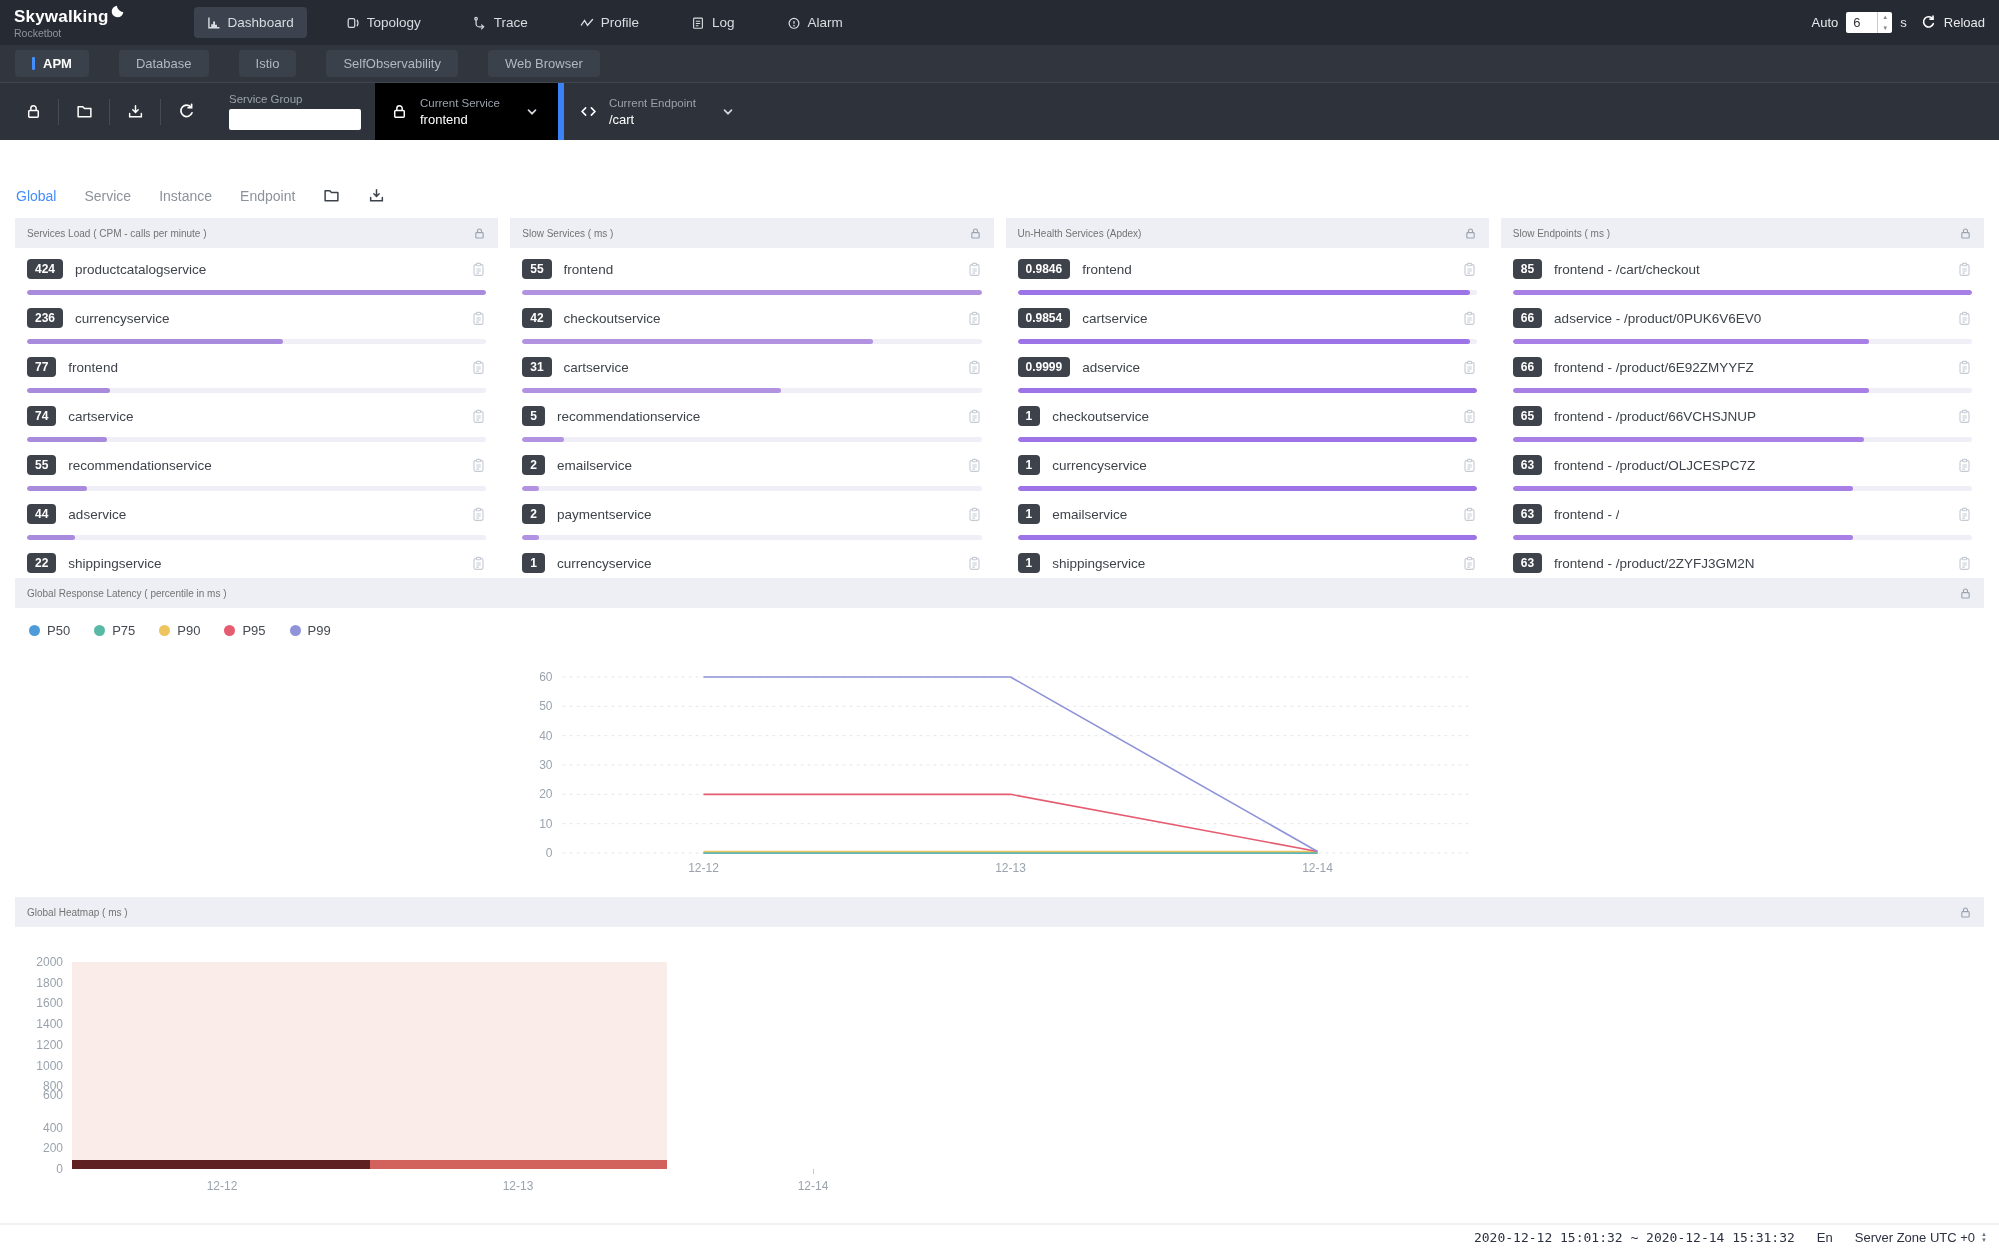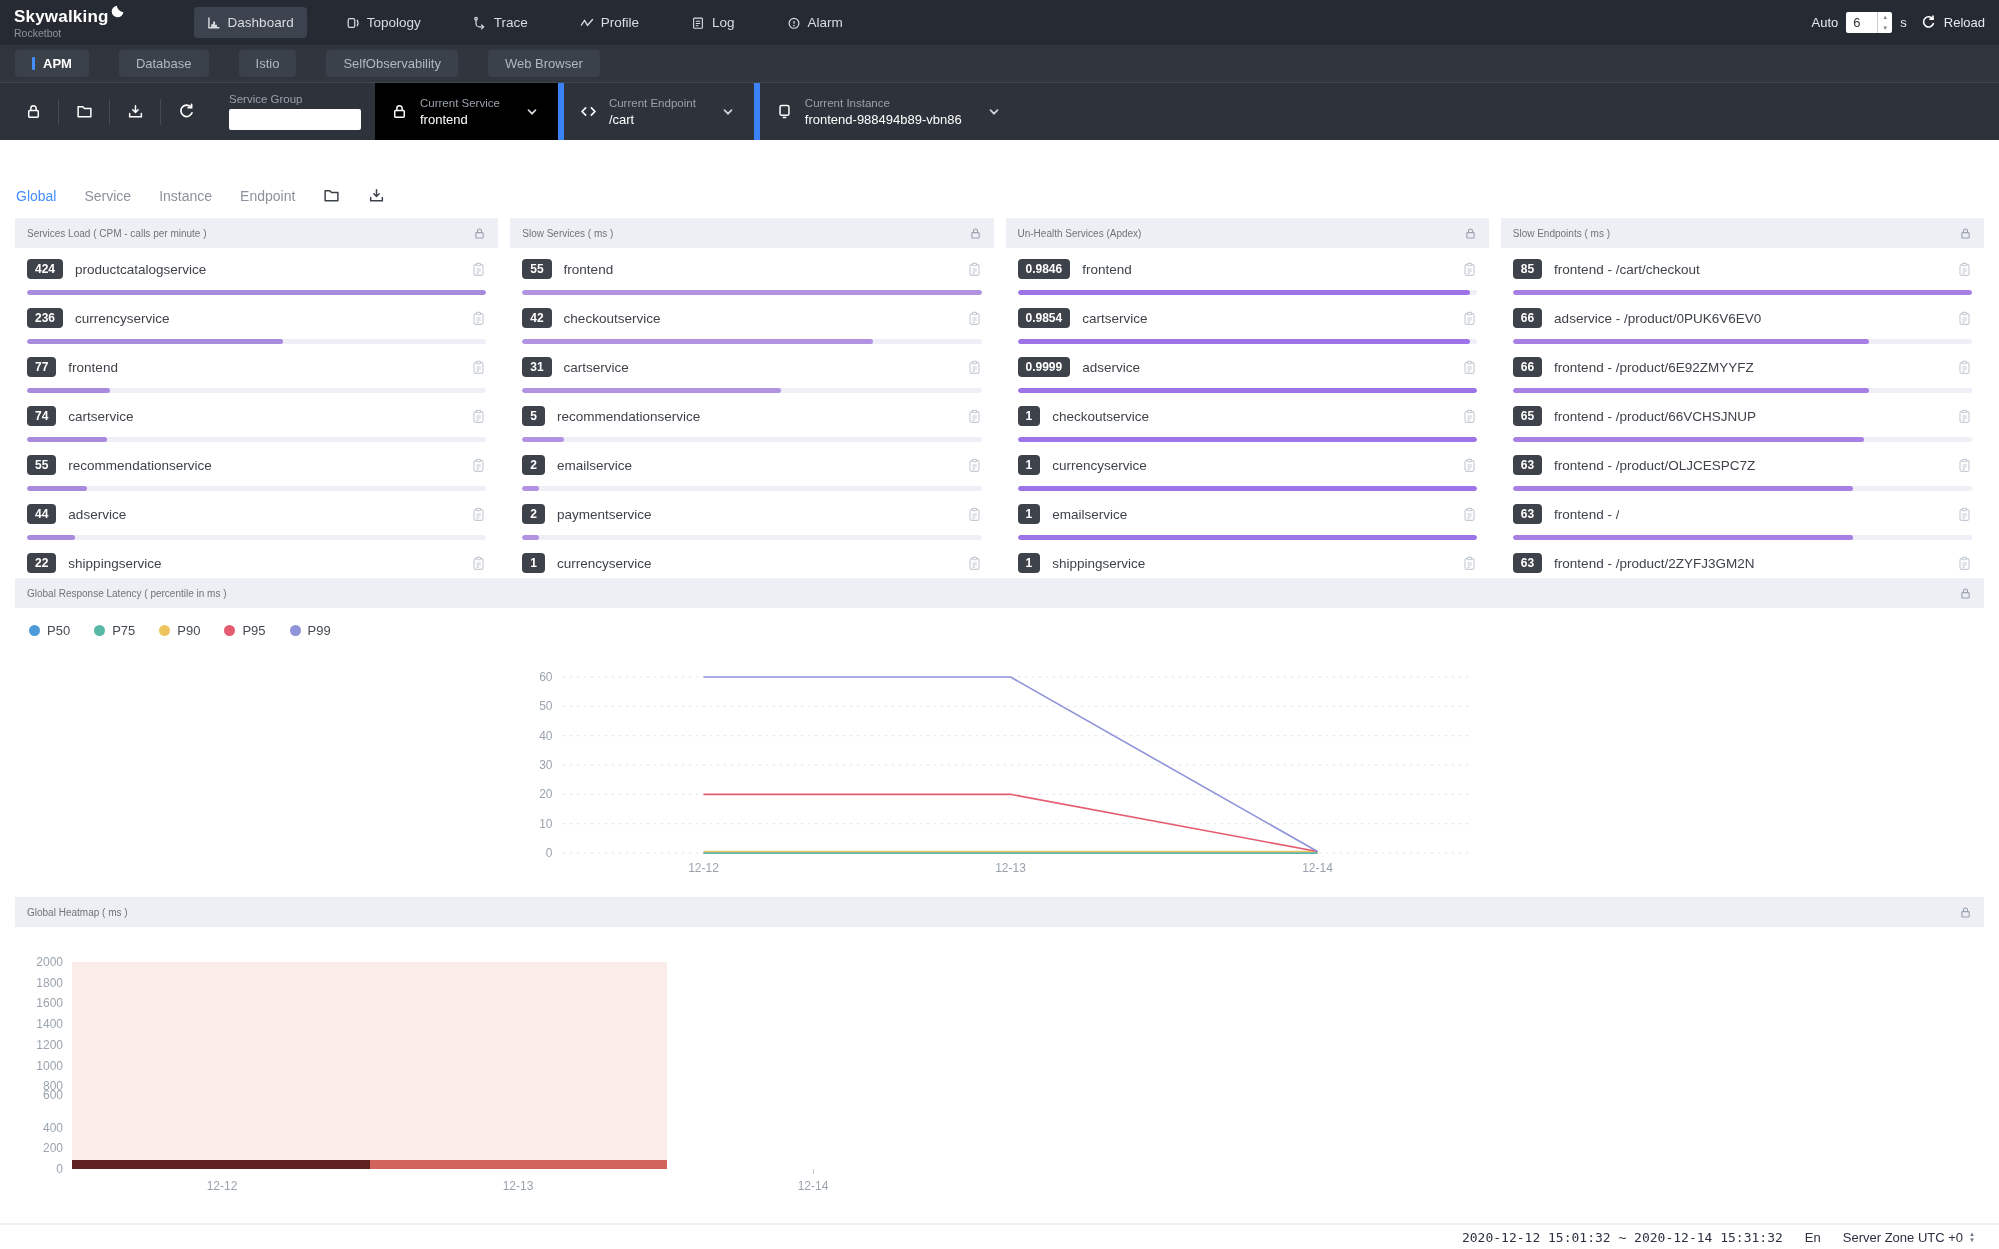--- a/index.html
+++ b/index.html
@@ -77,21 +77,21 @@
   .legend-dot { width:11px; height:11px; border-radius:50%; }
   .latency-svg { width:100%; height:245px; }
   .heatmap-body { position:relative; height:280px; }
   .hm-abs { position:absolute; }
   .hm-ylabel { font-size:12px; color:#9aa3ad; width:44px; text-align:right; }
   .hm-xlabel { font-size:12px; color:#9aa3ad; width:60px; text-align:center; }
 
   .spacer { flex:1; }
 
   
-  .statusbar { height:26px; border-top:2px solid #f0f1f3; display:flex; align-items:center; justify-content:flex-end; gap:22px; padding-right:24px; flex-shrink:0; }
+  .statusbar { height:26px; border-top:2px solid #f0f1f3; display:flex; align-items:center; justify-content:flex-end; gap:22px; padding-right:12px; flex-shrink:0; }
   .time-range { font-family:"DejaVu Sans Mono", monospace; font-size:13px; color:#2c3142; cursor:pointer; }
   .sb-item { font-size:13px; color:#2c3142; cursor:pointer; }
   .sb-spinner { display:flex; flex-direction:column; gap:1px; cursor:pointer; }
   .sb-spinner span { font-size:6px; color:#6a7180; line-height:5px; }
 </style>
 </head>
 <body>
 
 <div class="app">
 
@@ -266,37 +266,20 @@
    </div>
         <div class="selector ">
      <span class="icn">
             <svg viewBox="0 0 16 16" fill="none" stroke="currentColor" stroke-width="1.5" stroke-linecap="round">
               <path d="M5.3 4.6L2 8l3.3 3.4M10.7 4.6L14 8l-3.3 3.4"></path>
             </svg>
           </span>
      <span class="sel-texts">
        <span class="sel-label">Current Endpoint</span>
        <span class="sel-value">/cart</span>
-     </span>
-     <span class="sel-chev">
-            <svg viewBox="0 0 12 12" fill="none" stroke="currentColor" stroke-width="1.7" stroke-linecap="round">
-              <path d="M2.5 4.2L6 7.7l3.5-3.5"></path>
-            </svg>
-          </span>
-   </div>
-        <div class="selector ">
-     <span class="icn">
-            <svg viewBox="0 0 16 16" fill="none" stroke="currentColor" stroke-width="1.4">
-              <rect x="3.8" y="2.4" width="8.4" height="9.2" rx="1.6"></rect>
-              <path d="M6.3 13.6h3.4"></path>
-            </svg>
-          </span>
-     <span class="sel-texts">
-       <span class="sel-label">Current Instance</span>
-       <span class="sel-value">frontend-988494b89-vbn86</span>
      </span>
      <span class="sel-chev">
             <svg viewBox="0 0 12 12" fill="none" stroke="currentColor" stroke-width="1.7" stroke-linecap="round">
               <path d="M2.5 4.2L6 7.7l3.5-3.5"></path>
             </svg>
           </span>
    </div>
       </div>
   </div>
 

